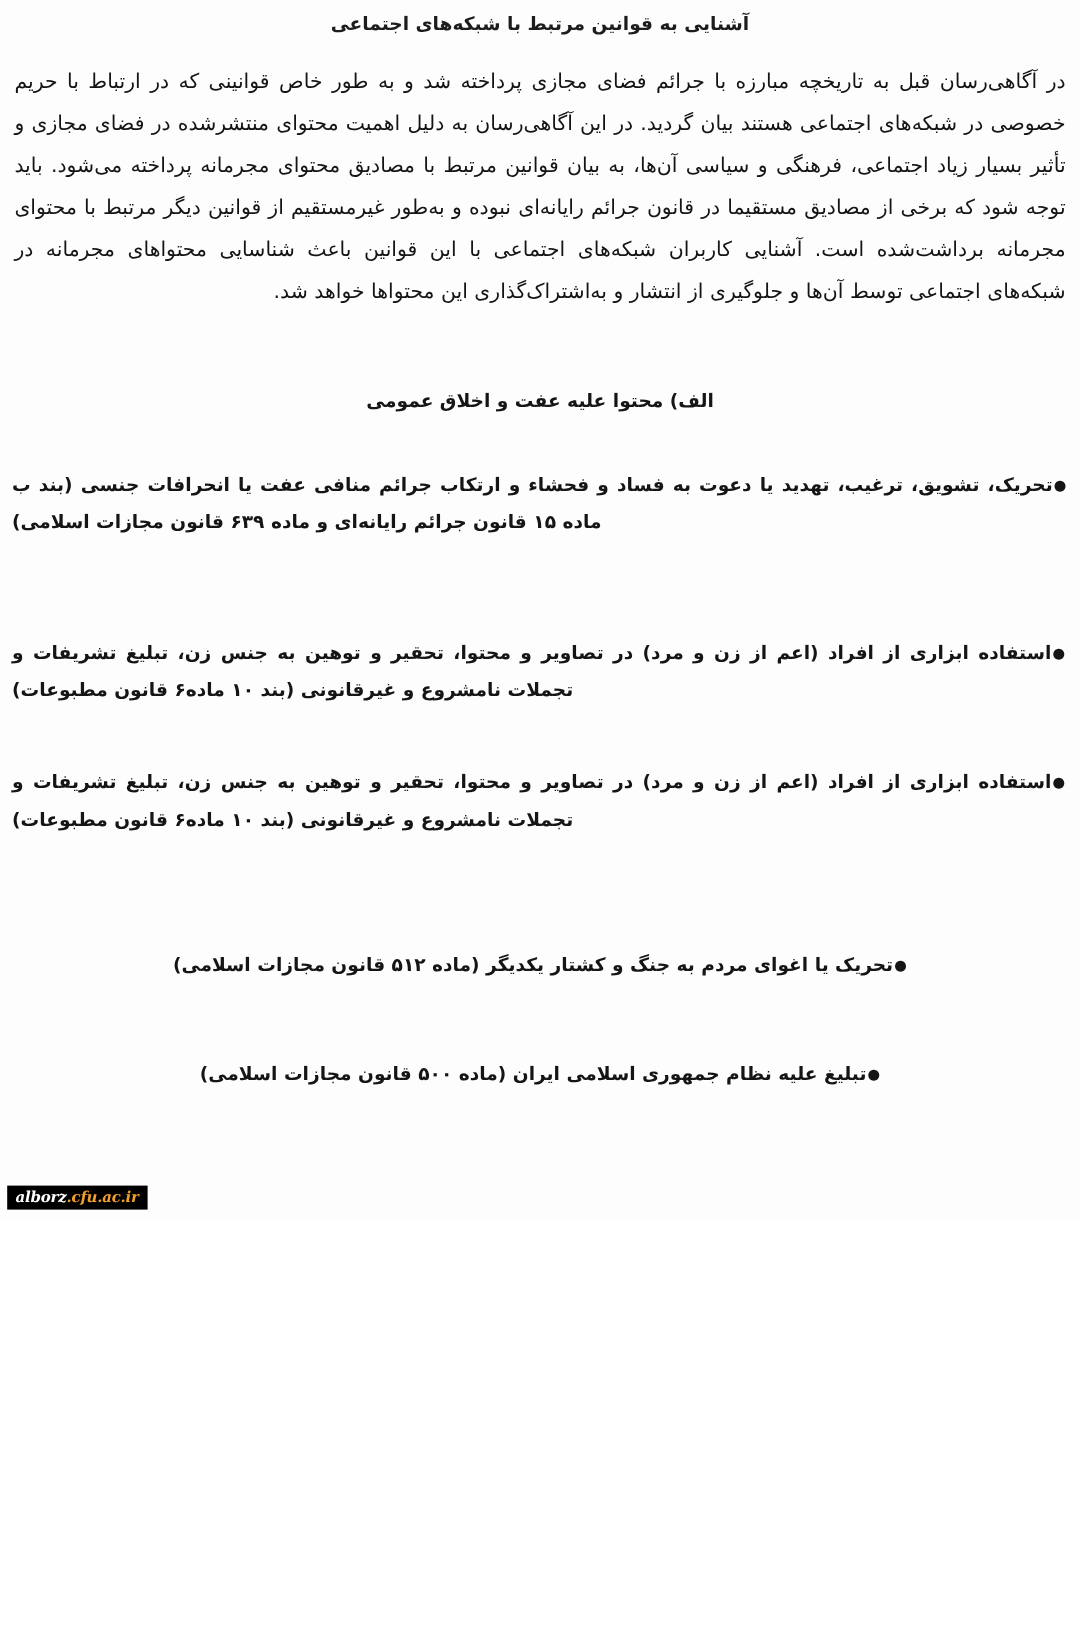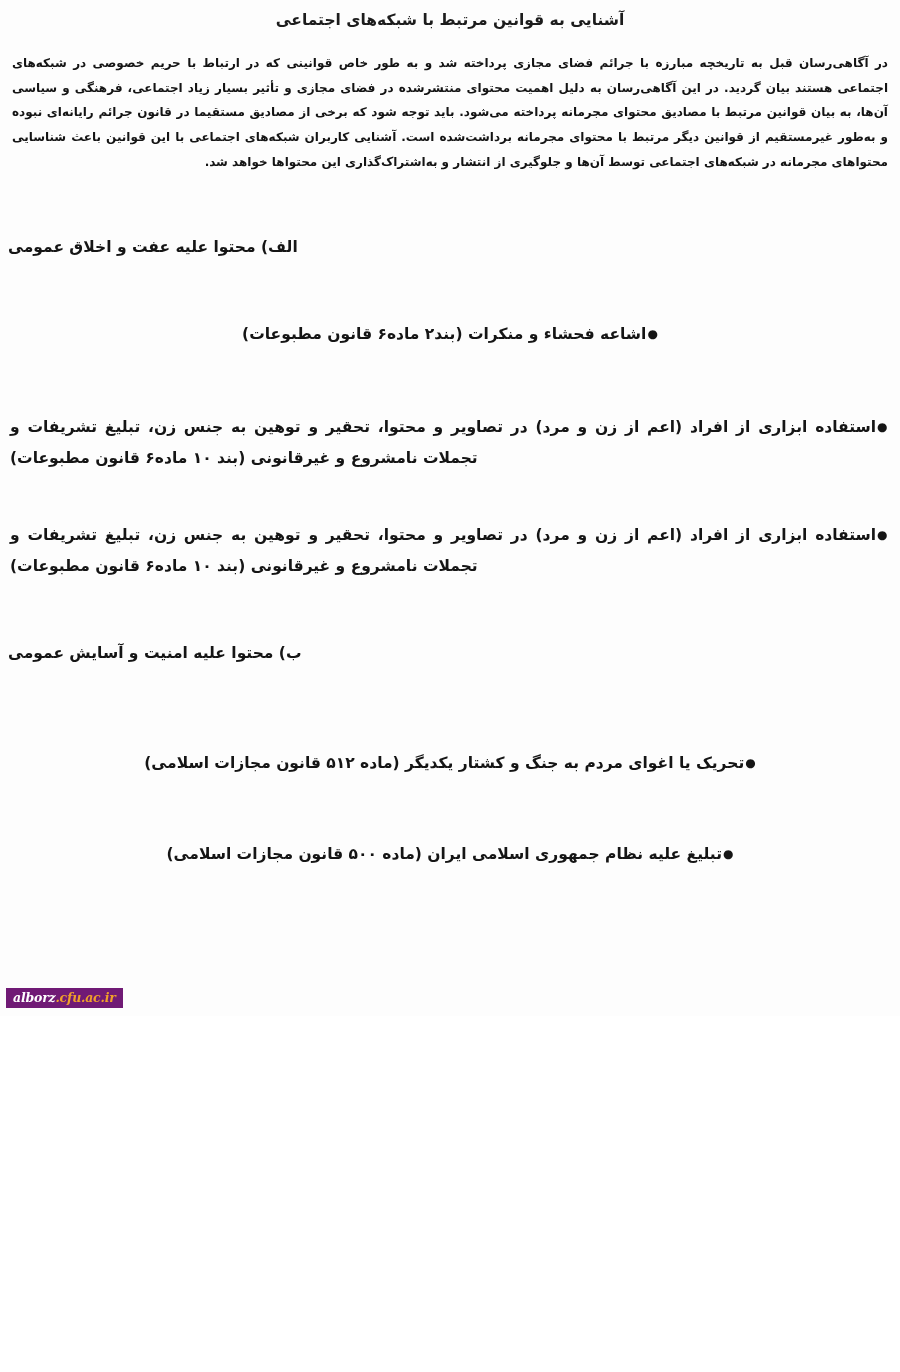--- a/index.html
+++ b/index.html
@@ -37,35 +37,35 @@
     font-size: 15.5px;
     font-weight: 700;
     color: #1c1c1c;
     letter-spacing: 0.1px;
     line-height: 1.6;
     margin: 0 0 18px 0;
     padding-top: 2px;
   }
 
   .intro {
-    font-size: 12px;
-    font-weight: 700;
+    font-size: 17px;
+    font-weight: 400;
     color: #141414;
     line-height: 2.06;
     text-align: justify;
     text-align-last: right;
     margin: 0 0 38px 0;
     padding: 0 4px;
   }
 
   .section-heading {
     font-size: 15.5px;
     font-weight: 700;
     color: #151515;
-    text-align: left;
+    text-align: center;
     line-height: 1.7;
     margin: 0 0 12px 0;
   }
 
   .heading-alef {
     margin-top: 60px;
     margin-bottom: 26px;
   }
 
   .heading-beh {
@@ -144,45 +144,44 @@
 
     <p class="intro">در آگاهی‌رسان قبل به تاریخچه مبارزه با جرائم فضای مجازی پرداخته شد و به طور خاص قوانینی که در ارتباط با حریم خصوصی در شبکه‌های اجتماعی هستند بیان گردید. در این آگاهی‌رسان به دلیل اهمیت محتوای منتشرشده در فضای مجازی و تأثیر بسیار زیاد اجتماعی، فرهنگی و سیاسی آن‌ها، به بیان قوانین مرتبط با مصادیق محتوای مجرمانه پرداخته می‌شود. باید توجه شود که برخی از مصادیق مستقیما در قانون جرائم رایانه‌ای نبوده و به‌طور غیرمستقیم از قوانین دیگر مرتبط با محتوای مجرمانه برداشت‌شده است. آشنایی کاربران شبکه‌های اجتماعی با این قوانین باعث شناسایی محتواهای مجرمانه در شبکه‌های اجتماعی توسط آن‌ها و جلوگیری از انتشار و به‌اشتراک‌گذاری این محتواها خواهد شد.</p>
 
     <h2 class="section-heading heading-alef">الف) محتوا علیه عفت و اخلاق عمومی</h2>
 
     <ul class="bullet-list">
 
 
       <div class="gap-md"></div>
 
-
-      <div class="gap-md"></div>
-
-      <li class="bullet-item short">
-        <span class="bullet-dot">●</span><span>اشاعه فحشاء و منکرات (بند۲ ماده۶ قانون مطبوعات)</span>
-      </li>
+      <li class="bullet-item wide">
+        <span class="bullet-dot">●</span><span>تحریک، تشویق، ترغیب، تهدید یا دعوت به فساد و فحشاء و ارتکاب جرائم منافی عفت یا انحرافات جنسی (بند ب ماده ۱۵ قانون جرائم رایانه‌ای و ماده ۶۳۹ قانون مجازات اسلامی)</span>
+      </li>
+
+      <div class="gap-md"></div>
+
 
       <div class="gap-md"></div>
 
 
       <div class="gap-md"></div>
 
       <li class="bullet-item wide">
         <span class="bullet-dot">●</span><span>استفاده ابزاری از افراد (اعم از زن و مرد) در تصاویر و محتوا، تحقیر و توهین به جنس زن، تبلیغ تشریفات و تجملات نامشروع و غیرقانونی (بند ۱۰ ماده۶ قانون مطبوعات)</span>
       </li>
 
       <div class="gap-md"></div>
 
       <li class="bullet-item wide">
         <span class="bullet-dot">●</span><span>استفاده ابزاری از افراد (اعم از زن و مرد) در تصاویر و محتوا، تحقیر و توهین به جنس زن، تبلیغ تشریفات و تجملات نامشروع و غیرقانونی (بند ۱۰ ماده۶ قانون مطبوعات)</span>
       </li>
 
     </ul>
 
-    <h2 class="section-heading heading-beh">ب) محتوا علیه امنیت و آسایش عمومی</h2>
 
     <ul class="bullet-list">
 
 
       <div class="gap-lg"></div>
 
 
       <div class="gap-lg"></div>
 
       <li class="bullet-item short">
@@ -192,17 +191,17 @@
       <div class="gap-lg"></div>
 
       <li class="bullet-item short">
         <span class="bullet-dot">●</span><span>تبلیغ علیه نظام جمهوری اسلامی ایران (ماده ۵۰۰ قانون مجازات اسلامی)</span>
       </li>
 
     </ul>
 
   </div>
 
-  <div class="watermark" style="background: #701a75;">
+  <div class="watermark" style="background: #000000;">
     <span class="wm-domain" style="color: rgb(255, 255, 255);">alborz</span><span class="wm-tld" style="color: rgb(240, 160, 42);">.cfu.ac.ir</span>
   </div>
 
 </div>
 
 </body></html>

